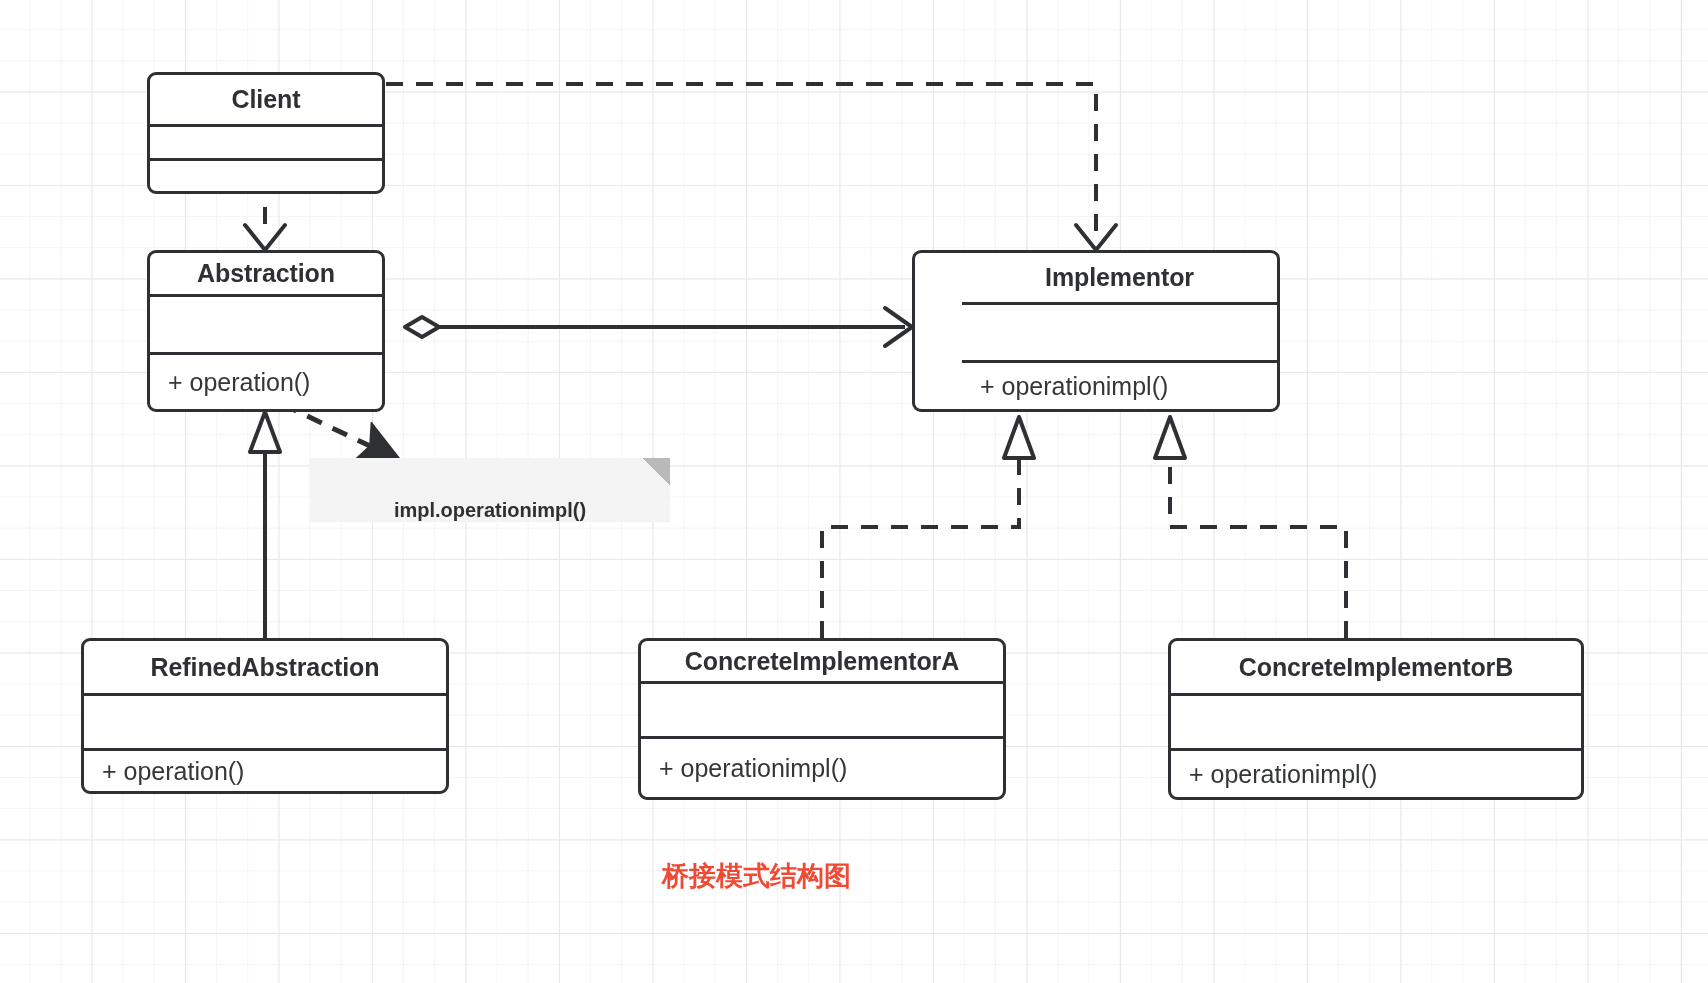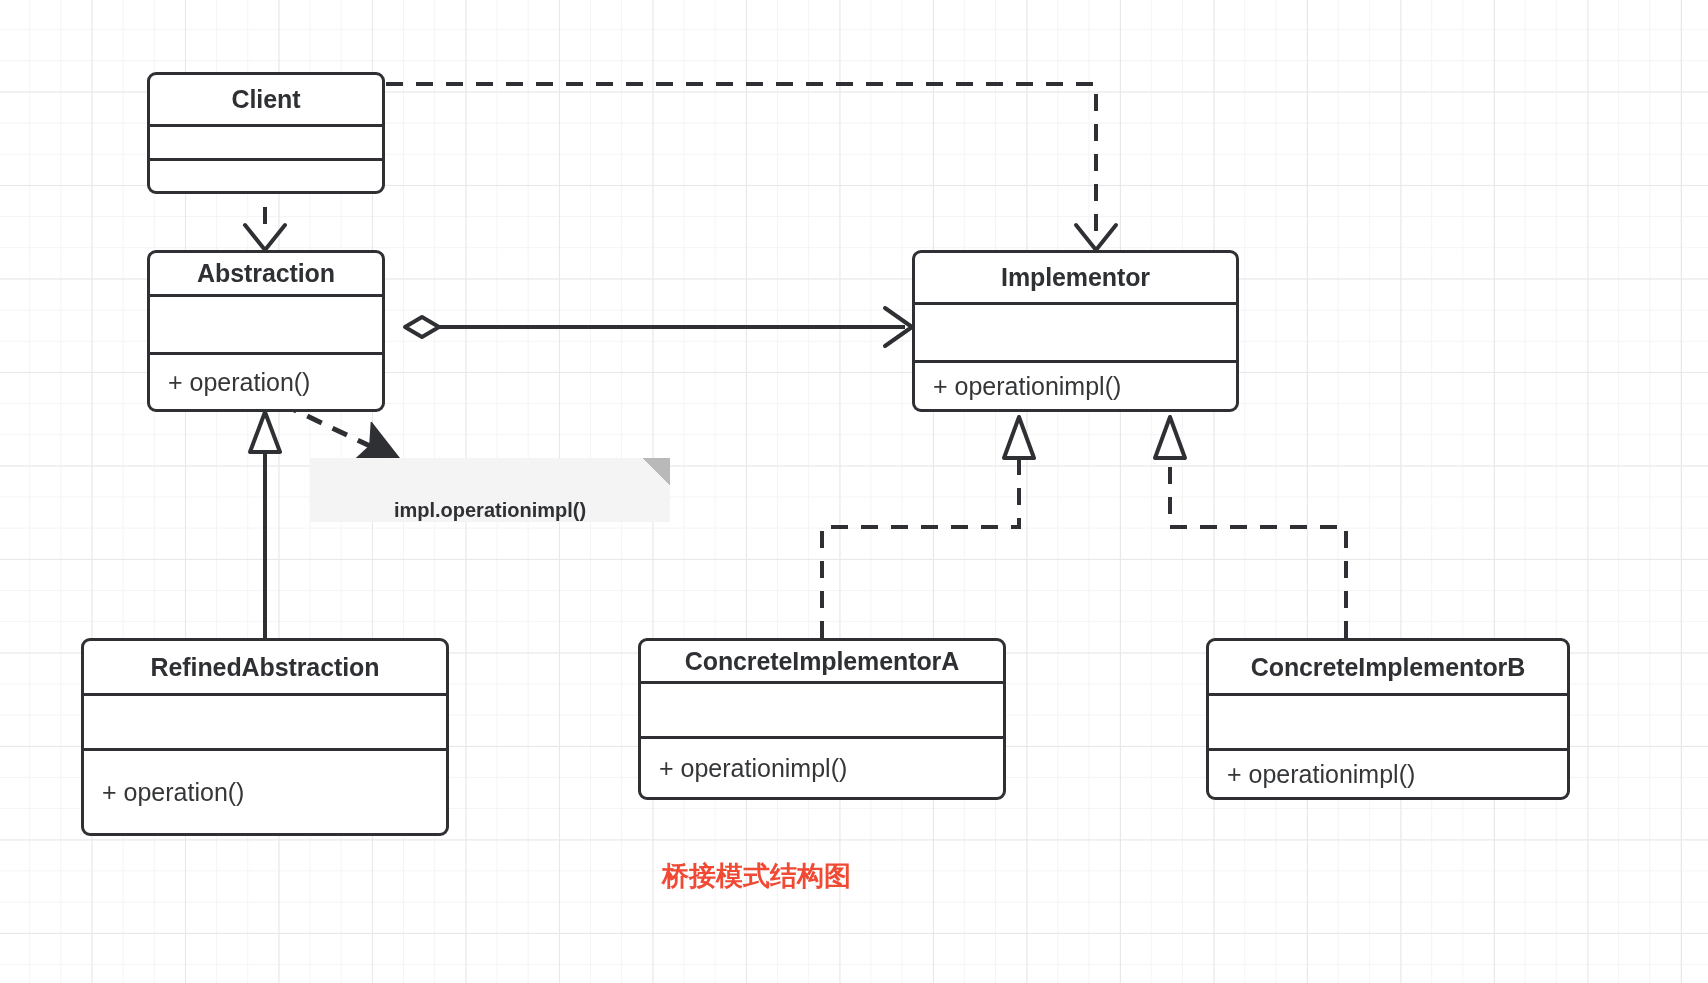--- a/index.html
+++ b/index.html
@@ -156,39 +156,39 @@
     <div class="uml-attrs" style="height:34px;"></div>
     <div class="uml-ops"></div>
   </div>
 
   <div class="uml-class" style="left:147px; top:250px; width:238px; height:162px;">
     <div class="uml-name" style="height:44px;">Abstraction</div>
     <div class="uml-attrs" style="height:58px;"></div>
     <div class="uml-ops">+ operation()</div>
   </div>
 
-  <div class="uml-class" style="left:912px; top:250px; width:327px; height:162px;">
+  <div class="uml-class" style="left:912px; top:250px; width:368px; height:162px;padding-left:47px;">
     <div class="uml-name" style="height:52px;">Implementor</div>
     <div class="uml-attrs" style="height:58px;"></div>
     <div class="uml-ops">+ operationimpl()</div>
   </div>
 
-  <div class="uml-class" style="left:81px; top:638px; width:368px; height:198px;">
+  <div class="uml-class" style="left:81px; top:638px; width:368px; height:156px;">
     <div class="uml-name" style="height:55px;">RefinedAbstraction</div>
     <div class="uml-attrs" style="height:55px;"></div>
     <div class="uml-ops">+ operation()</div>
   </div>
 
   <div class="uml-class" style="left:638px; top:638px; width:368px; height:162px;">
     <div class="uml-name" style="height:43px;">ConcreteImplementorA</div>
     <div class="uml-attrs" style="height:55px;"></div>
     <div class="uml-ops">+ operationimpl()</div>
   </div>
 
-  <div class="uml-class" style="left:1206px; top:638px; width:364px; height:162px;">
+  <div class="uml-class" style="left:1168px; top:638px; width:416px; height:162px;">
     <div class="uml-name" style="height:55px;">ConcreteImplementorB</div>
     <div class="uml-attrs" style="height:55px;"></div>
     <div class="uml-ops">+ operationimpl()</div>
   </div>
 
   <div class="note" style="left:310px; top:458px; width:360px; height:64px;">
     <span>impl.operationimpl()</span>
     <span class="note-fold"></span>
   </div>
 

